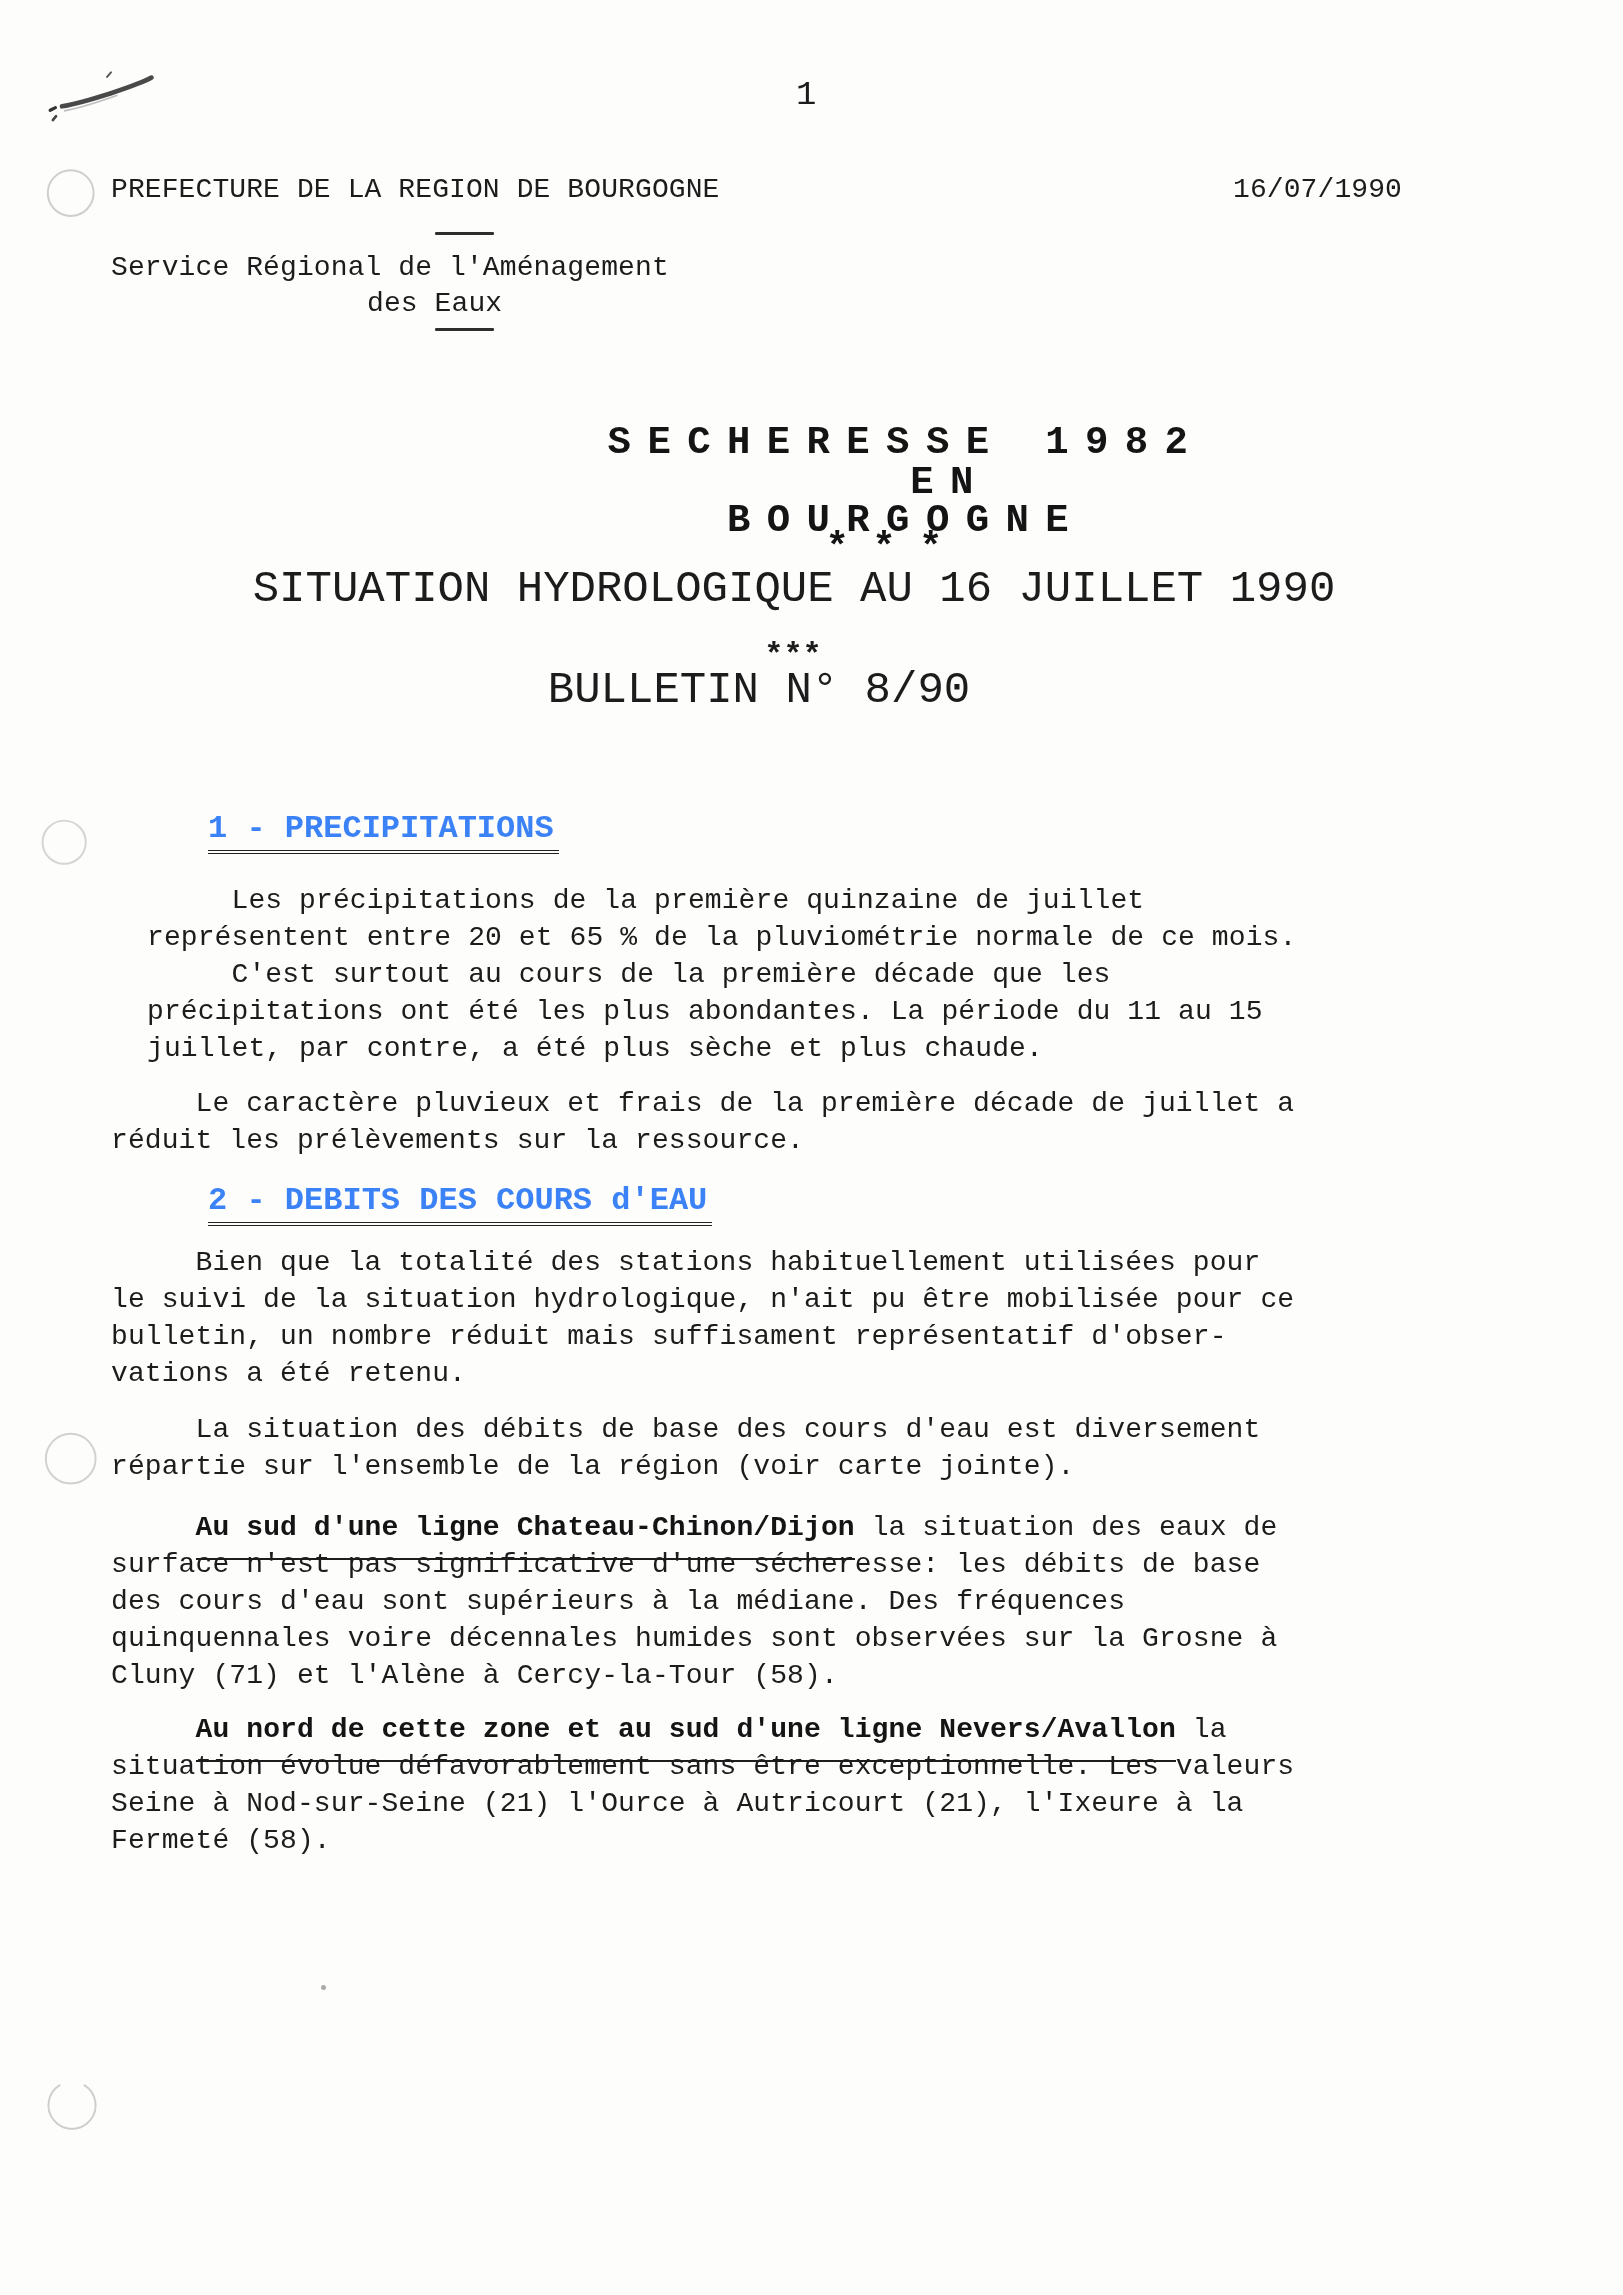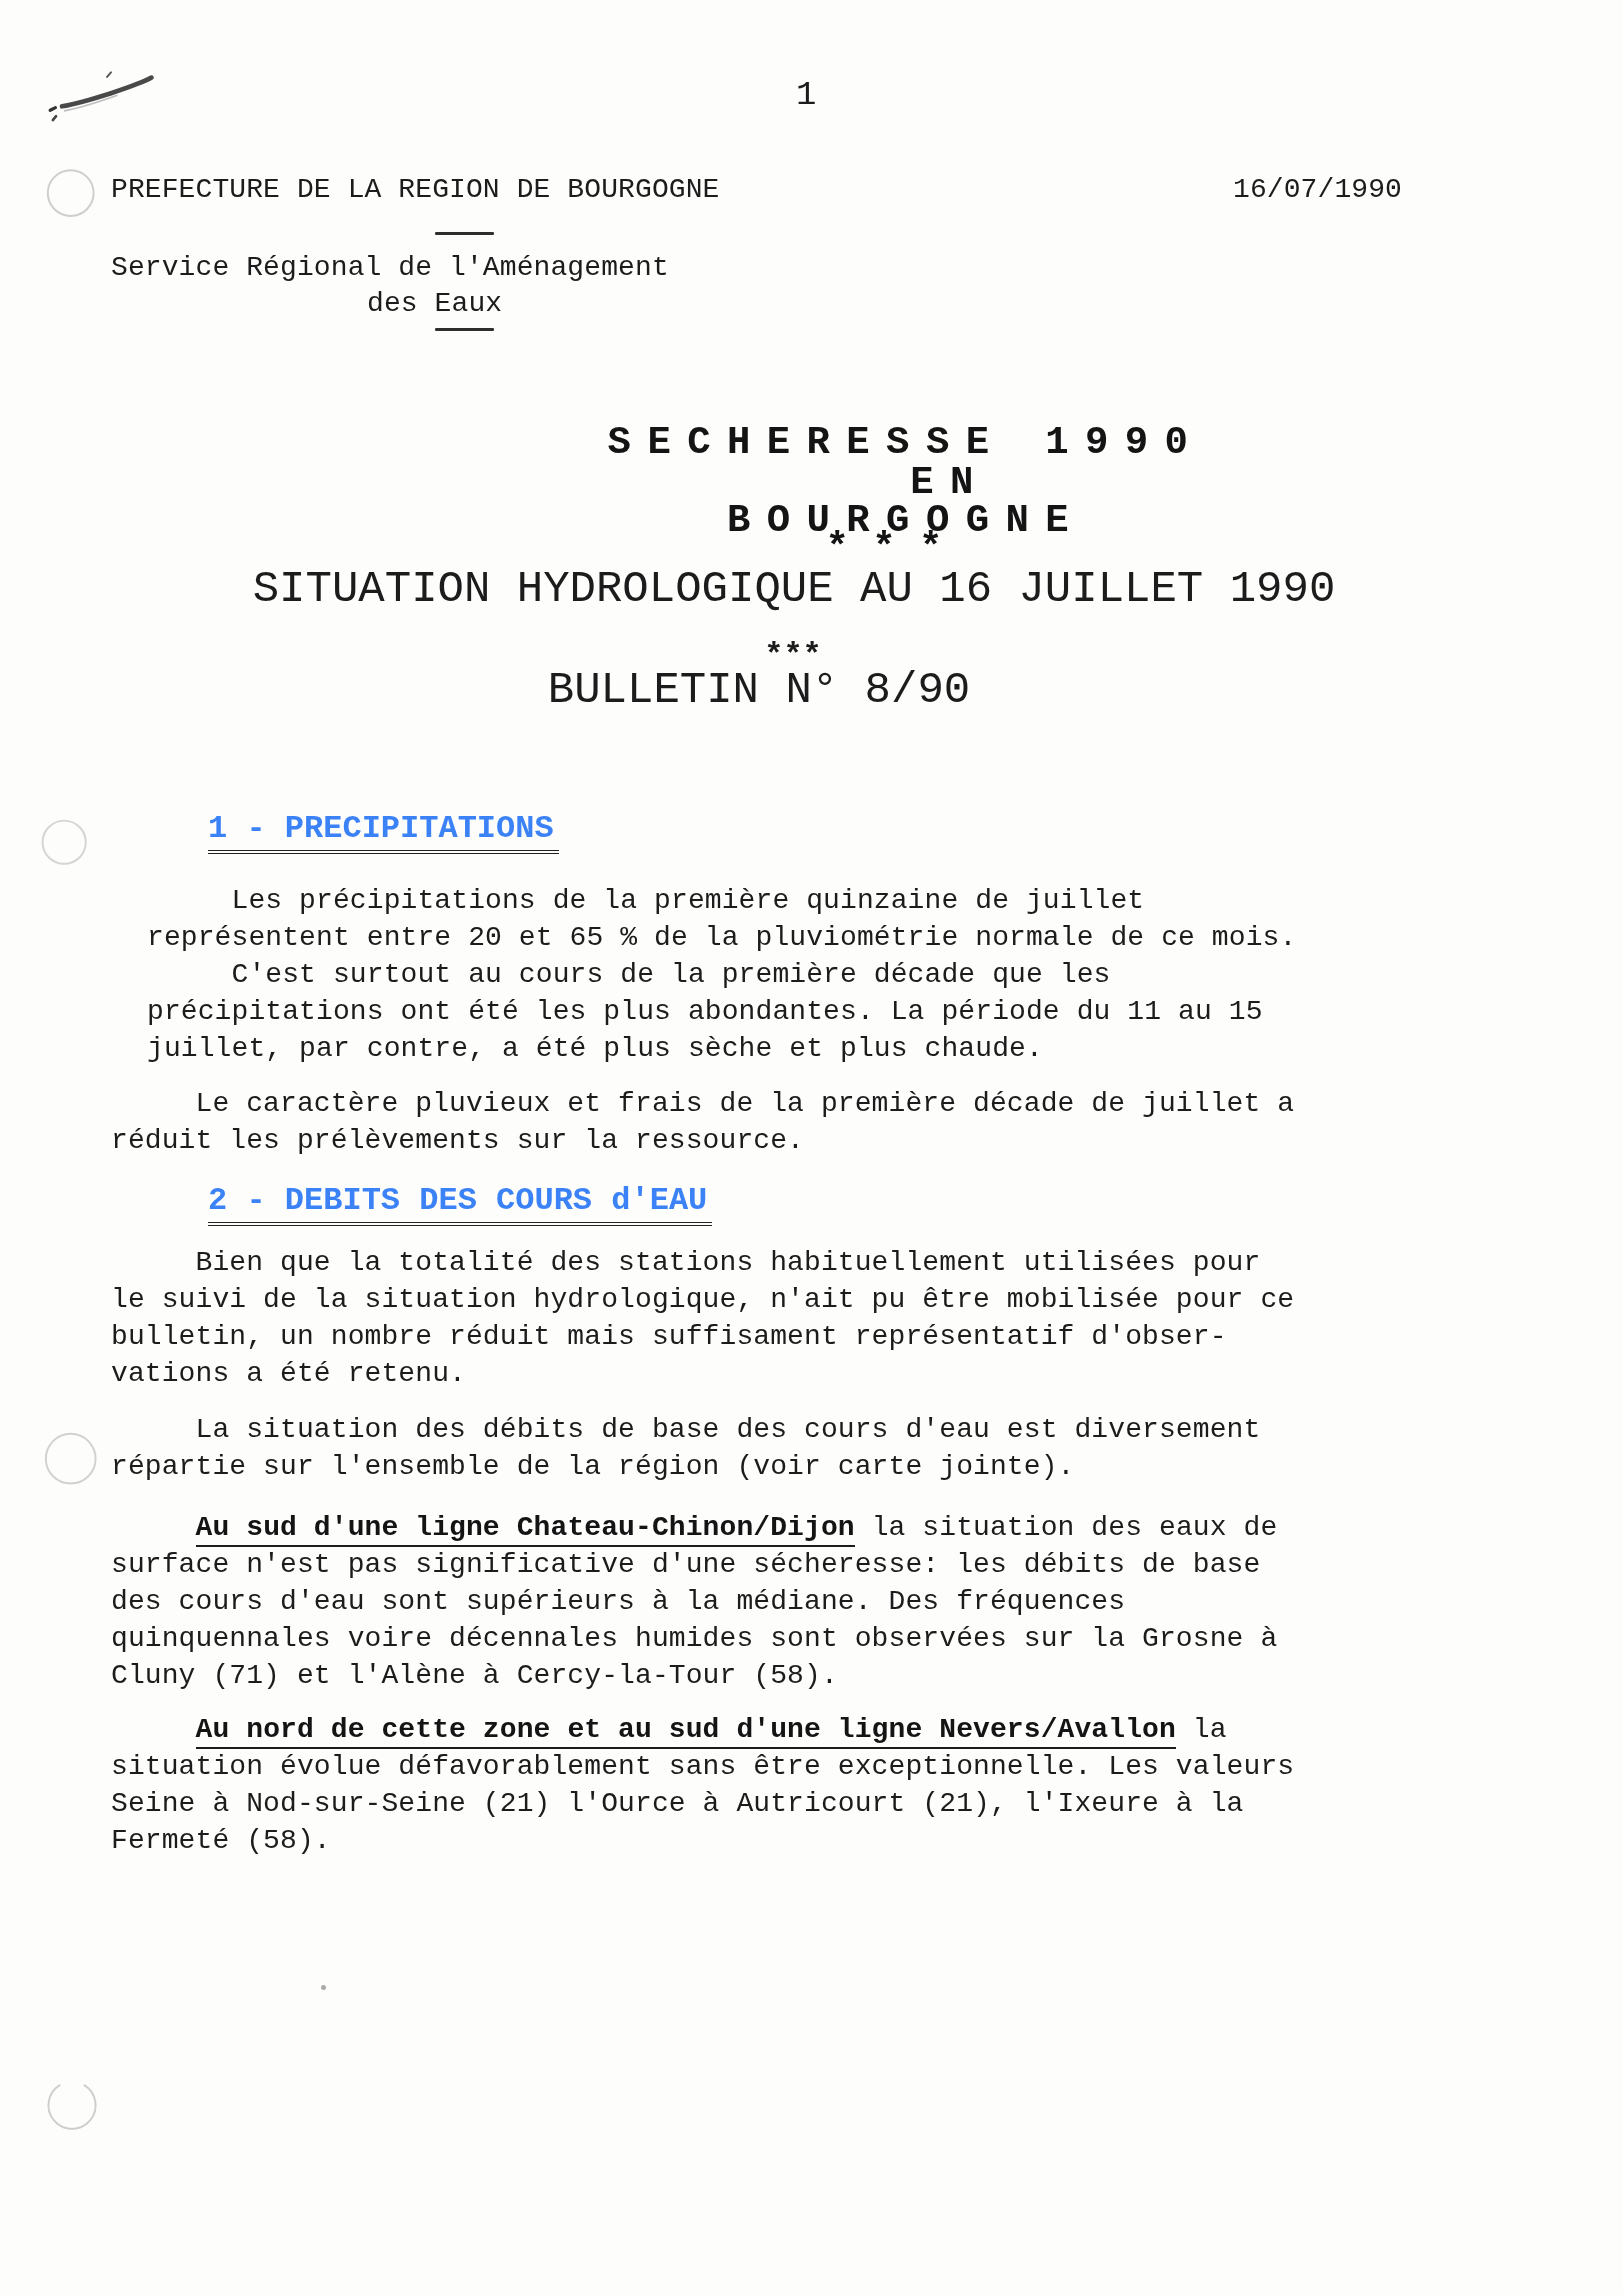--- a/index.html
+++ b/index.html
@@ -24,21 +24,21 @@
   .pagenum{font-size:34px;}
   .title-big{
     font-size:39px;line-height:42px;font-weight:700;
     letter-spacing:0.42em;color:#141414;
   }
   .title-stars{font-size:39px;line-height:39px;font-weight:700;color:#141414;}
   .subtitle{font-size:44px;line-height:37px;font-weight:400;}
   .stars-small{font-size:32px;line-height:37px;font-weight:700;}
   .heading{position:absolute;font-size:32px;line-height:37px;font-weight:700;color:#3b82f6;}
   .heading > span{border-bottom:4.6px double #222;padding-bottom:3.3px;padding-right:5.2px;}
-  .ul{border-bottom:2.6px solid #1d1d1d;padding-bottom:2px;font-weight:700;color:#141414;}
+  .ul{border-bottom:2.6px solid #1d1d1d;padding-bottom:15px;font-weight:700;color:#141414;}
   .dash{position:absolute;width:59px;height:3.3px;background:#2e2e2e;border-radius:1.3px;}
   .speck-dot{position:absolute;width:4.6px;height:4.6px;border-radius:50%;background:#666;opacity:.55;}
   svg{display:block;}
   .deco{position:absolute;pointer-events:none;}
 </style>
 </head>
 <body>
 
 <div class="page">
 
@@ -62,21 +62,21 @@
   <div class="abs tline pagenum" style="left:796px;top:77px;">1</div>
 
   <div class="abs tline" style="left:111px;top:171px;">PREFECTURE DE LA REGION DE BOURGOGNE</div>
   <div class="abs tline" style="left:1233px;top:171px;">16/07/1990</div>
   <div class="dash" style="left:435px;top:232px;"></div>
 
   <div class="abs tline" style="left:111px;top:249px;">Service Régional de l'Aménagement</div>
   <div class="abs tline" style="left:367px;top:285px;">des Eaux</div>
   <div class="dash" style="left:435px;top:328px;"></div>
 
-  <div class="cline title-big" style="left:906px;top:422px;">SECHERESSE 1990</div>
+  <div class="cline title-big" style="left:906px;top:422px;">SECHERESSE 1982</div>
   <div class="cline title-big" style="left:906px;top:462px;margin-left:44px;">EN</div>
   <div class="cline title-big" style="left:906px;top:500px;">BOURGOGNE</div>
   <div class="cline title-stars" style="left:884px;top:529px;">* * *</div>
 
   <div class="cline subtitle" style="left:794px;top:571px;">SITUATION HYDROLOGIQUE AU 16 JUILLET 1990</div>
   <div class="cline stars-small" style="left:793px;top:637px;">***</div>
   <div class="cline subtitle" style="left:759px;top:672px;">BULLETIN N° 8/90</div>
 
   <div class="heading" style="left:208px;top:810px;">
     <span>1 - PRECIPITATIONS</span>

